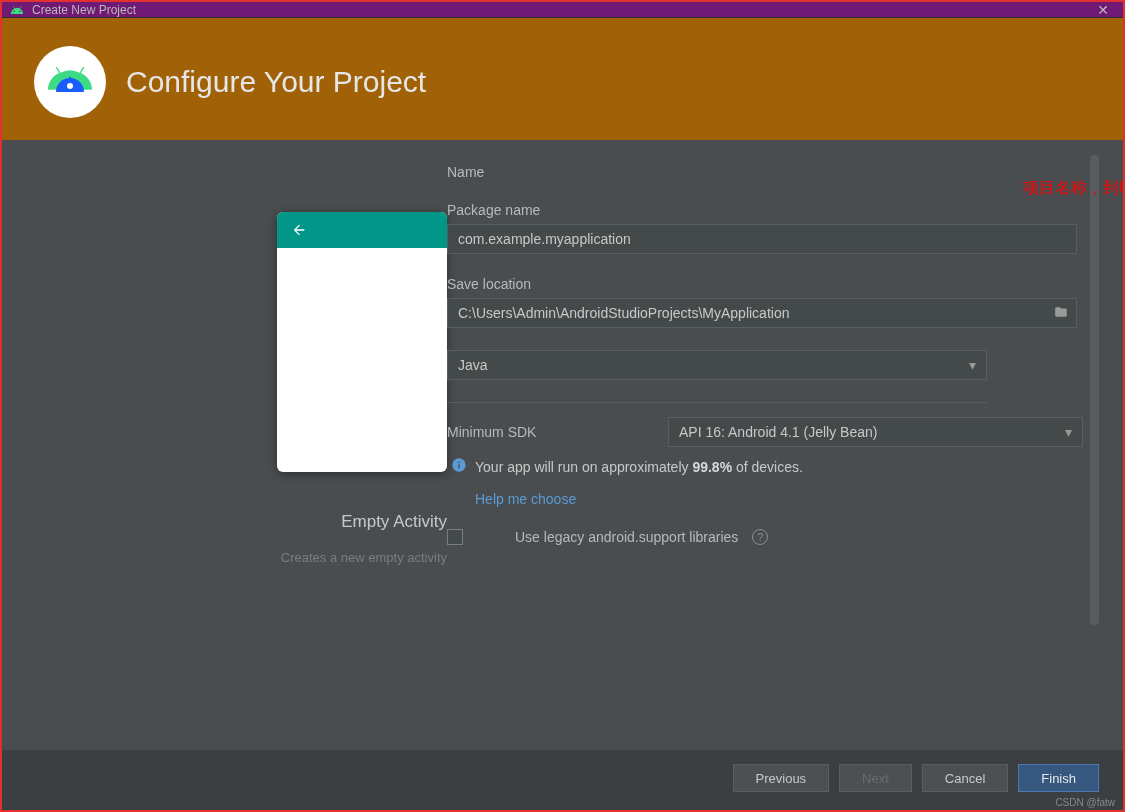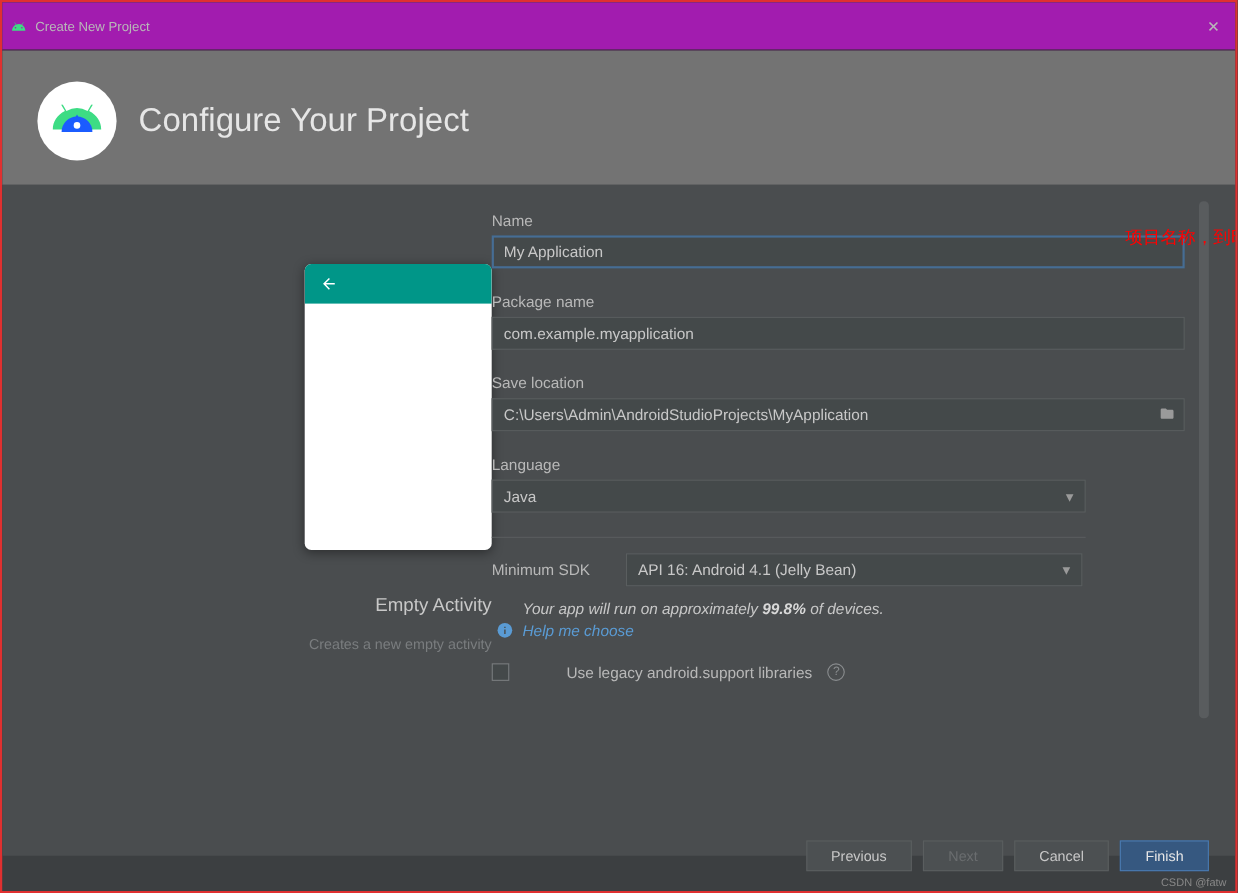--- a/index.html
+++ b/index.html
@@ -1,21 +1,21 @@
 <!DOCTYPE html>
 <html><head>
 <meta charset="utf-8">
 <style>
 * { box-sizing: border-box; margin: 0; padding: 0; font-family: "Segoe UI", Arial, sans-serif; }
 body { width: 1125px; height: 812px; background: #3c3f41; border: 2px solid #e03030; position: relative; overflow: hidden; }
-.titlebar { height: 44px; background: #a21caf; display: flex; align-items: center; padding: 0 8px; color: #b8b8b8; font-size: 12px; border-bottom: 1px solid #2b2b2b; }
+.titlebar { height: 16px; background: #701a75; display: flex; align-items: center; padding: 0 8px; color: #b8b8b8; font-size: 12px; border-bottom: 1px solid #2b2b2b; }
 .android-icon { width: 14px; height: 14px; margin-right: 8px; }
 .android-icon svg { display: block; }
 .titlebar-close { margin-left: auto; color: #b8b8b8; font-size: 14px; cursor: pointer; padding: 0 6px; }
-.header { padding: 28px 32px 22px; display: flex; align-items: center; gap: 20px; background: #737373; }
+.header { padding: 28px 32px 22px; display: flex; align-items: center; gap: 20px; background: #a16207; }
 .header-logo { width: 72px; height: 72px; border-radius: 50%; background: #fff; display: flex; align-items: center; justify-content: center; }
 .header-logo svg { width: 48px; height: 48px; }
 .header-title { font-size: 30px; font-weight: 300; color: #e6e6e6; }
 .content { background: #4a4d4f; height: 610px; display: flex; position: relative; }
 .preview-pane { width: 445px; display: flex; flex-direction: column; align-items: flex-end; padding-top: 72px; }
 .phone { width: 170px; height: 260px; background: #fff; border-radius: 6px; box-shadow: 0 2px 10px rgba(0,0,0,0.4); overflow: hidden; }
 .phone-appbar { height: 36px; background: #009688; display: flex; align-items: center; padding-left: 14px; }
 .phone-appbar svg { width: 16px; height: 16px; }
 .preview-title { color: #c8c8c8; font-size: 17px; margin-top: 40px; }
 .preview-sub { color: #7a7d7f; font-size: 13px; margin-top: 18px; }
@@ -23,27 +23,27 @@
 .field-label { color: #b8b8b8; font-size: 14px; margin-bottom: 6px; display: block; }
 .text-input { width: 630px; height: 30px; background: #44494a; border: 1px solid #5a5e5f; color: #c8c8c8; font-size: 14px; padding: 0 10px; outline: none; }
 .text-input.focused { border: 2px solid #466d94; padding: 0 9px; }
 .field-group { margin-bottom: 22px; }
 .save-wrap { position: relative; width: 630px; }
 .folder-icon { position: absolute; right: 8px; top: 7px; color: #9a9a9a; }
 .select { width: 540px; height: 30px; background: #44494a; border: 1px solid #5a5e5f; color: #c8c8c8; font-size: 14px; padding: 0 10px; display: flex; align-items: center; justify-content: space-between; cursor: pointer; gap: 17px; }
 .select.wide { width: 540px; }
 .chevron { color: #9a9a9a; }
 .divider { width: 540px; border: none; border-top: 1px solid #595c5e; margin: 8px 0 14px; }
-.sdk-row { display: flex; align-items: center; gap: 12px; }
+.sdk-row { display: flex; align-items: center; gap: 12px; justify-content: space-between; }
 .sdk-label { color: #b8b8b8; font-size: 14px; width: 110px; }
-.info-row { display: flex; align-items: flex-end; gap: 8px; margin-top: 10px; margin-left: 4px; font-style: italic; }
+.info-row { display: flex; align-items: flex-start; gap: 8px; margin-top: 10px; margin-left: 4px; }
 .info-icon { width: 16px; height: 16px; flex-shrink: 0; }
 .info-text { color: #c8c8c8; font-size: 14px; line-height: 1.45; }
 .info-text strong { color: #d8d8d8; }
-.help-link { color: #5a9bd4; font-size: 14px; margin-top: 2px; display: block; cursor: pointer; }
+.help-link { color: #5a9bd4; font-size: 14px; margin-top: 14px; display: block; cursor: pointer; }
 .checkbox-row { display: flex; align-items: center; gap: 8px; margin-top: 22px; }
 .checkbox { width: 16px; height: 16px; border: 1px solid #7a7d7f; background: #44494a; cursor: pointer; }
 .checkbox-label { color: #b8b8b8; font-size: 14px; margin-left: 44px; }
 .help-icon { color: #8a8d8f; border: 1px solid #8a8d8f; border-radius: 50%; width: 16px; height: 16px; display: inline-flex; align-items: center; justify-content: center; font-size: 11px; margin-left: 6px; }
 .annotation { position: absolute; top: 38px; left: 576px; color: #ff0000; font-size: 16px; font-weight: 500; white-space: nowrap; z-index: 10; }
 .scrollbar { position: absolute; right: 24px; top: 15px; width: 9px; height: 470px; background: #595c5e; border-radius: 4px; }
 .footer { position: absolute; bottom: 18px; right: 24px; display: flex; gap: 10px; }
 .btn { height: 28px; padding: 0 22px; background: #4c5052; border: 1px solid #5a5e5f; color: #c8c8c8; font-size: 13px; display: flex; align-items: center; cursor: pointer; }
 .btn.disabled { color: #6a6d6f; text-align: right; }
 .btn.primary { background: #365880; border-color: #4a7ab0; color: #e6e6e6; }
@@ -86,42 +86,40 @@
     <div class="preview-title">Empty Activity</div>
     <div class="preview-sub">Creates a new empty activity</div>
   </div>
 
   <div class="form-pane">
     <div class="annotation">项目名称，到时候安装到手机上即时的名称，比如微信这样的名称</div>
     <div class="scrollbar"></div>
 
     <div class="field-group">
       <label class="field-label">Name</label>
-      <input class="text-input focused" value="My Application" style="">
     </div>
 
     <div class="field-group">
       <label class="field-label">Package name</label>
       <input class="text-input" value="com.example.myapplication" style="">
     </div>
 
     <div class="field-group">
       <label class="field-label">Save location</label>
       <div class="save-wrap">
         <input class="text-input" value="C:\Users\Admin\AndroidStudioProjects\MyApplication" style="">
         <span class="folder-icon">
           <svg width="16" height="14" viewBox="0 0 24 24" fill="#9a9a9a">
               <path d="M10 4H4c-1.1 0-2 .9-2 2v12c0 1.1.9 2 2 2h16c1.1 0 2-.9 2-2V8c0-1.1-.9-2-2-2h-8l-2-2z"></path>
             </svg>
         </span>
       </div>
     </div>
 
     <div class="field-group">
-      <label class="field-label">Language</label>
       <div class="select wide">
         <span>Java</span>
         <span class="chevron">▾</span>
       </div>
     </div>
 
     <hr class="divider">
 
     <div class="sdk-row">
       <span class="sdk-label">Minimum SDK</span>

